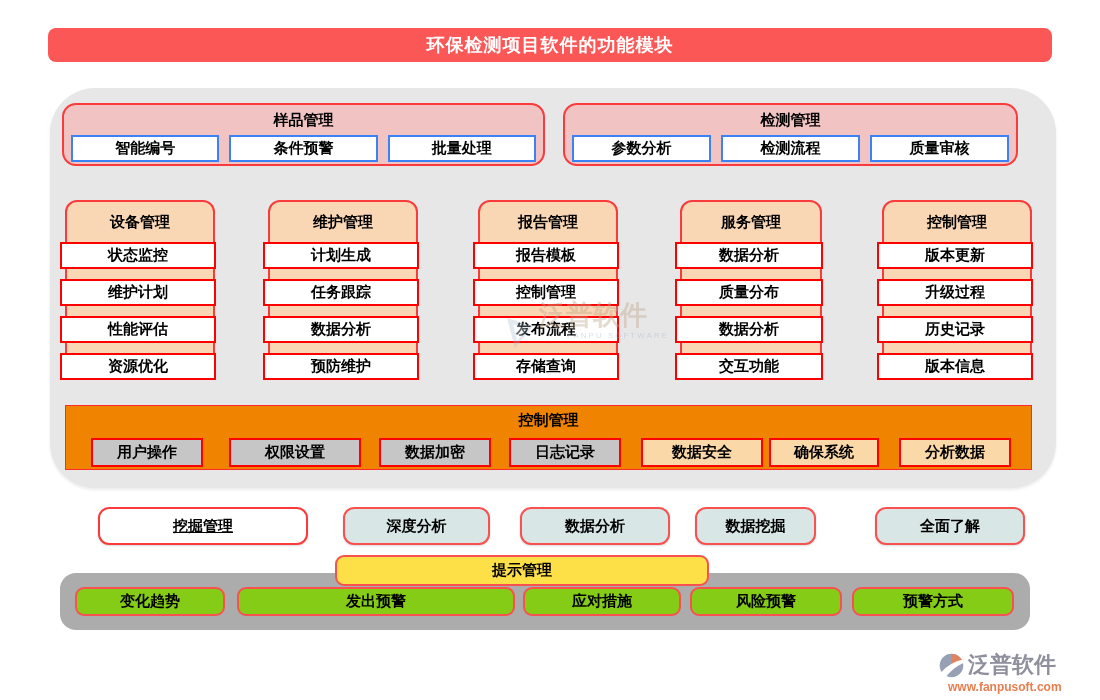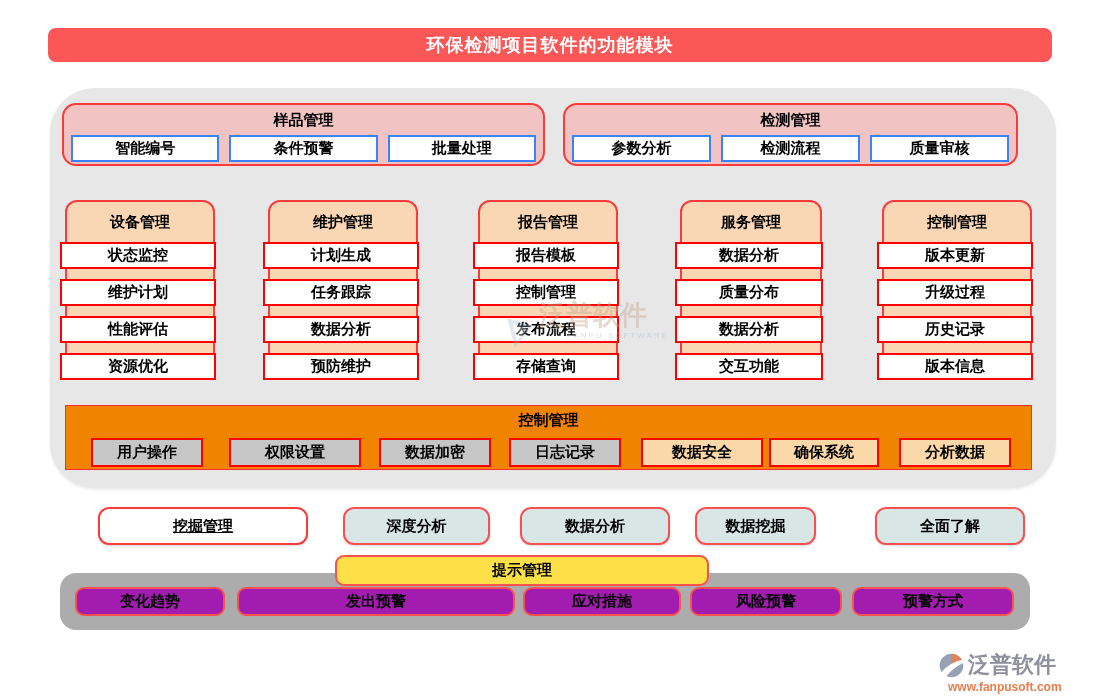--- a/index.html
+++ b/index.html
@@ -65,21 +65,21 @@
   .mb-2{left:520px;width:150px;}
   .mb-3{left:695px;width:121px;}
   .mb-4{left:875px;width:150px;}
 
   
   .tip-box{position:absolute;left:335px;top:555px;width:374px;height:31px;background:#fde047;
            border:2px solid #F95050;border-radius:9px;z-index:5;box-sizing:border-box;
            display:flex;align-items:center;justify-content:center;font-weight:bold;font-size:15px;}
   .alert-bar{position:absolute;left:60px;top:573px;width:970px;height:57px;background:#ACACAC;
              border-radius:16px;}
-  .ab-item{position:absolute;top:14px;height:29px;background:#a21caf;border:2px solid #F95050;
+  .ab-item{position:absolute;top:14px;height:29px;background:#84cc16;border:2px solid #F95050;
            border-radius:9px;box-sizing:border-box;display:flex;align-items:center;
            justify-content:center;font-weight:bold;font-size:15px;}
   .ab-0{left:15px;width:150px;}
   .ab-1{left:177px;width:278px;}
   .ab-2{left:463px;width:158px;}
   .ab-3{left:630px;width:152px;}
   .ab-4{left:792px;width:162px;}
 
   
   .watermark{position:absolute;left:505px;top:302px;z-index:8;display:flex;gap:4px;opacity:0.42;

